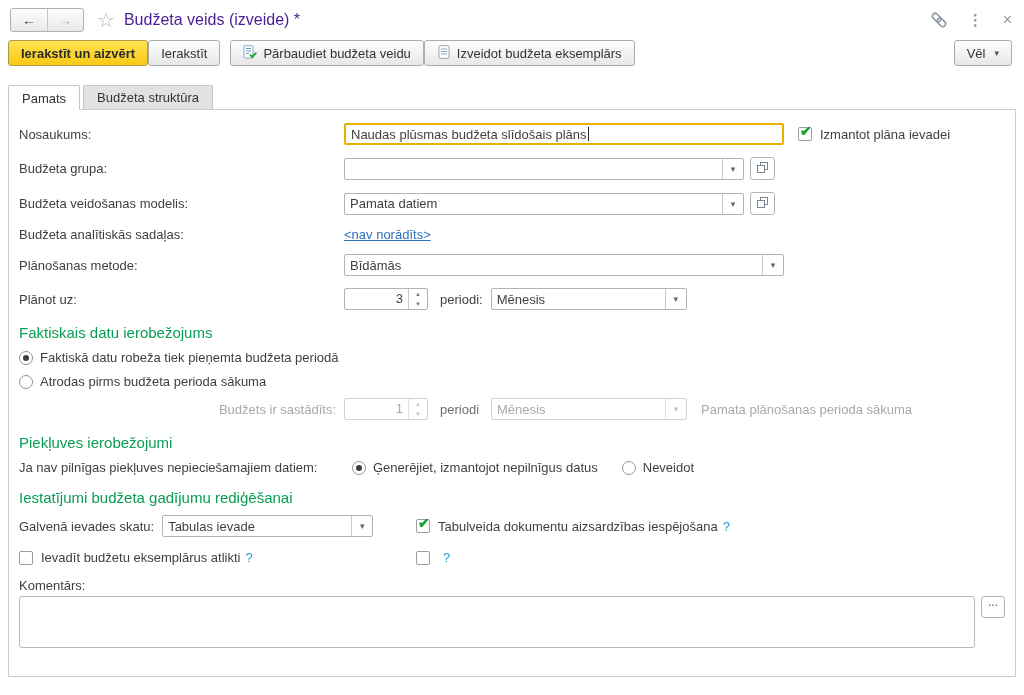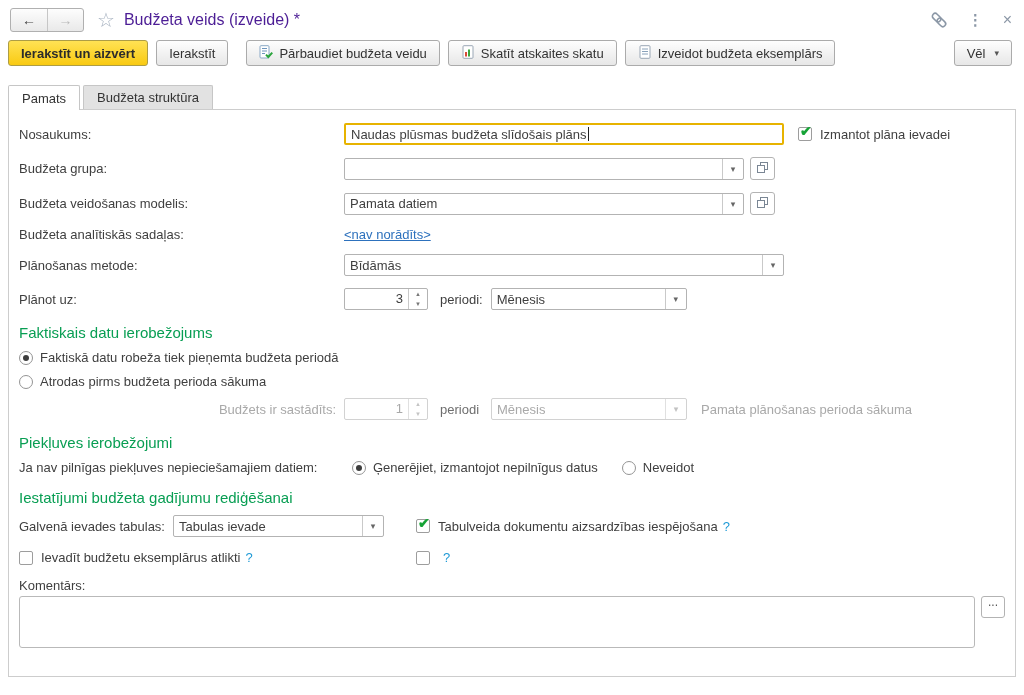--- a/index.html
+++ b/index.html
@@ -15,21 +15,21 @@
   .navbtn { width:36px; height:22px; border:none; background:transparent; cursor:pointer;
             font-size:14px; color:#444; display:flex; align-items:center; justify-content:center; padding:0; }
   .navbtn + .navbtn { border-left:1px solid #c6c6c6; color:#b9b9b9; }
   .star { color:#a9b4c2; font-size:20px; margin:0 9px 0 13px; line-height:1; cursor:pointer; }
   .wtitle { font-size:16px; color:#4c1d95; }
   .titlebar-right { margin-left:auto; display:flex; align-items:center; gap:20px; color:#8b97a6; }
   .tb-icon { cursor:pointer; display:flex; align-items:center; justify-content:center; }
   .kebab { font-size:15px; font-weight:bold; letter-spacing:0; }
   .closex { font-size:16px; }
   
-  .cmdbar { display:flex; align-items:center; gap:8px; padding:6px 12px 8px 8px; }
+  .cmdbar { display:flex; align-items:center; padding:6px 12px 8px 8px; }
   .btn { height:26px; display:inline-flex; align-items:center; gap:6px; padding:0 12px;
          border:1px solid #ababab; border-radius:3px; background:linear-gradient(#fefefe,#e7e7e7);
          color:#333; font-size:13px; font-family:inherit; cursor:pointer; white-space:nowrap; }
   .btn.primary { background:linear-gradient(#ffe254,#f9ca12); border-color:#ad9d45; font-weight:bold; color:#2b2b2b; }
   .btn.grp { margin-left:10px; }
   .btn.more { margin-left:auto; }
   .caret { font-size:9px; color:#555; margin-left:3px; }
   
   .tabs { display:flex; padding:0 8px; position:relative; margin-top:11px; }
   .tab { height:24px; padding:0 13px; display:flex; align-items:center; cursor:pointer;
@@ -130,30 +130,20 @@
             <line x1="3" y1="8.5" x2="6" y2="8.5" stroke="#6d95bd"></line>
             <path d="M7 9.6 l2.3 2.4 L13.3 7.6" stroke="#2aa43c" stroke-width="2" fill="none"></path>
           </svg>
       </span>
       <span>Pārbaudiet budžeta veidu</span>
     </button>
     <button class="btn">
       <span>
         <svg width="14" height="14" viewBox="0 0 14 14">
             <rect x="2" y="0.7" width="10" height="12.6" rx="1" fill="#fff" stroke="#9aa7b5"></rect>
-            <rect x="4" y="7" width="2" height="4.5" fill="#d84a38"></rect>
-            <rect x="7" y="4.5" width="2" height="7" fill="#3da53f"></rect>
-          </svg>
-      </span>
-      <span>Skatīt atskaites skatu</span>
-    </button>
-    <button class="btn">
-      <span>
-        <svg width="14" height="14" viewBox="0 0 14 14">
-            <rect x="2" y="0.7" width="10" height="12.6" rx="1" fill="#fff" stroke="#9aa7b5"></rect>
             <line x1="4" y1="4" x2="10" y2="4" stroke="#8aa2ba"></line>
             <line x1="4" y1="6.5" x2="10" y2="6.5" stroke="#8aa2ba"></line>
             <line x1="4" y1="9" x2="10" y2="9" stroke="#8aa2ba"></line>
           </svg>
       </span>
       <span>Izveidot budžeta eksemplārs</span>
     </button>
     <button class="btn more">
       <span>Vēl</span>
       <span class="caret">▾</span>
@@ -271,21 +261,21 @@
       <span class="lbl">Ja nav pilnīgas piekļuves nepieciešamajiem datiem:</span>
       <span class="radio sel ml8"></span>
       <span>Ģenerējiet, izmantojot nepilnīgus datus</span>
       <span class="radio ml24"></span>
       <span>Neveidot</span>
     </div>
 
     <div class="section-title">Iestatījumi budžeta gadījumu rediģēšanai</div>
     <div class="two-col">
       <div class="col-left">
-        <span style="margin-right:8px;">Galvenā ievades tabulas:</span>
+        <span style="margin-right:8px;">Galvenā ievades skatu:</span>
         <div class="combo w211">
           <span class="val">Tabulas ievade</span>
           <span class="arrow">▾</span>
         </div>
       </div>
       <div class="cbrow">
         <span class="checkbox">
           <span class="ck">✔</span>
         </span>
         <span>Tabulveida dokumentu aizsardzības iespējošana</span>

